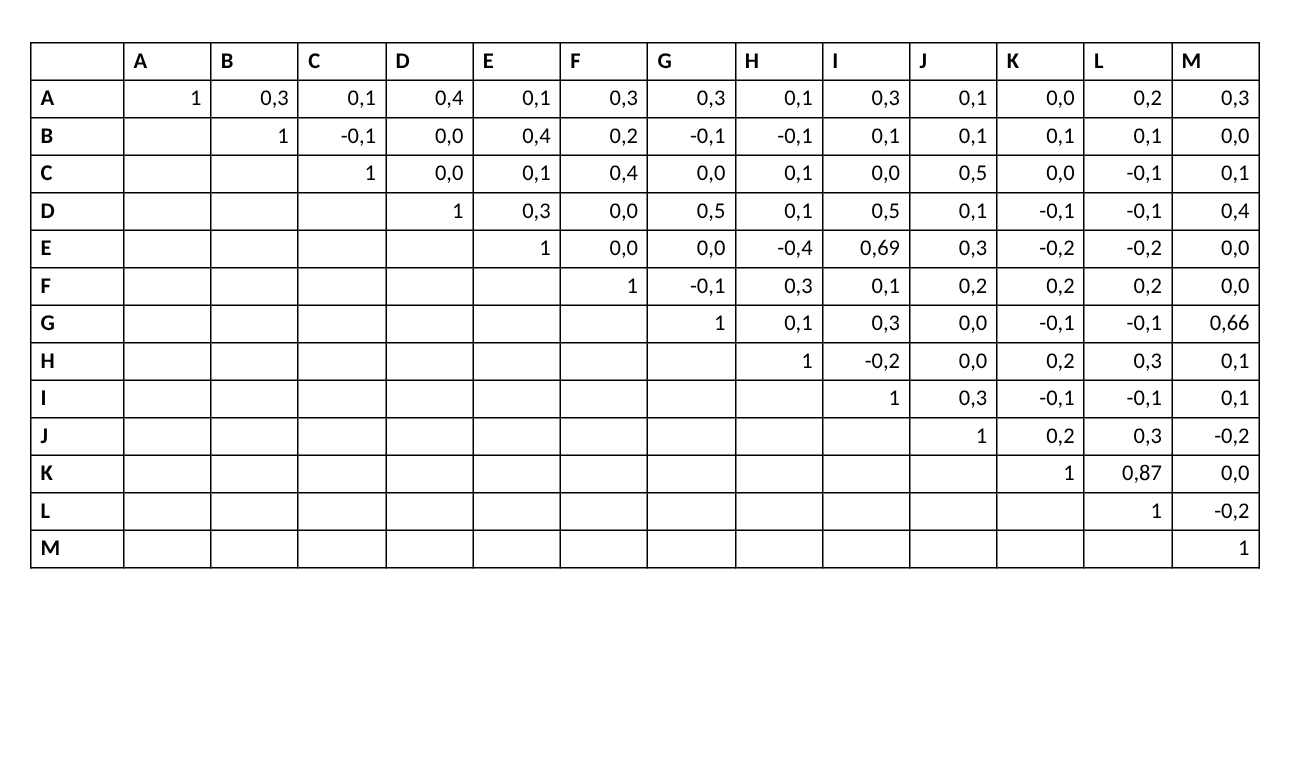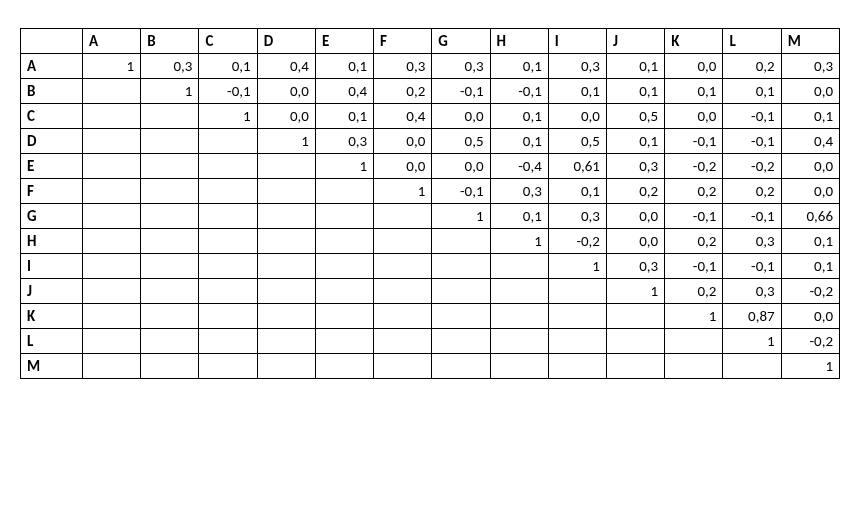--- a/index.html
+++ b/index.html
@@ -136,21 +136,21 @@
         <tr>
           <th>E</th>
           <td></td>
           <td></td>
           <td></td>
           <td></td>
           <td>1</td>
           <td>0,0</td>
           <td>0,0</td>
           <td>-0,4</td>
-          <td>0,61</td>
+          <td>0,69</td>
           <td>0,3</td>
           <td>-0,2</td>
           <td>-0,2</td>
           <td>0,0</td>
         </tr>
         <tr>
           <th>F</th>
           <td></td>
           <td></td>
           <td></td>

